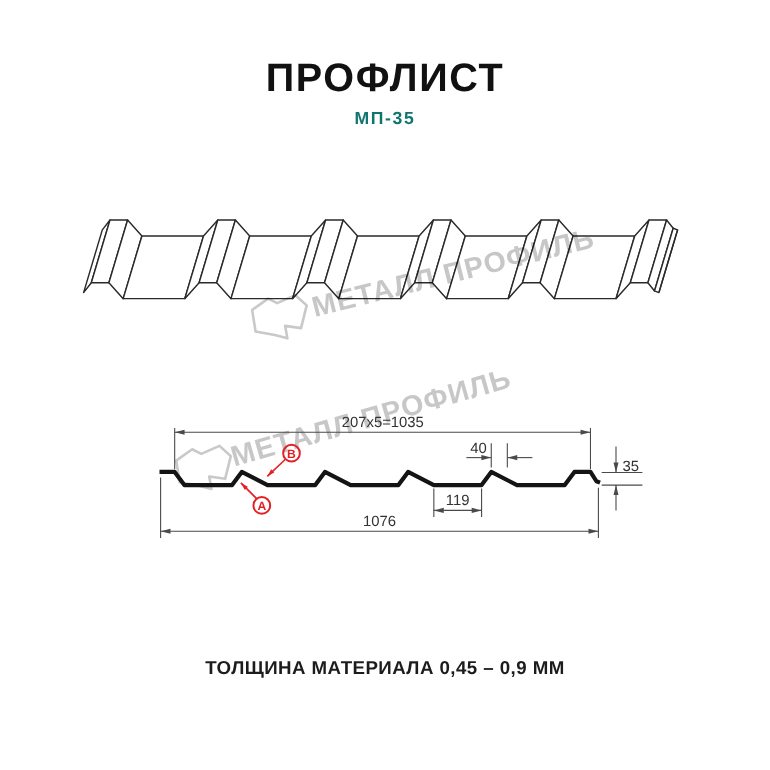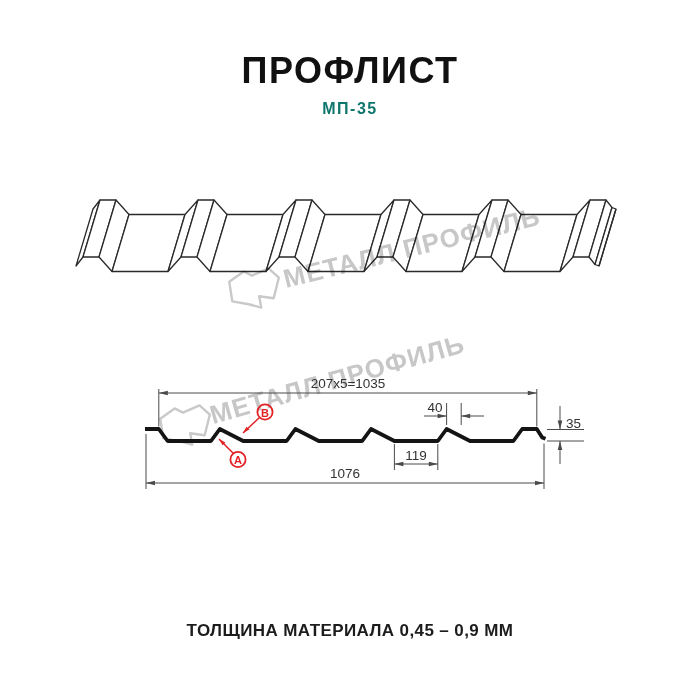--- a/index.html
+++ b/index.html
@@ -1,21 +1,21 @@
 <!DOCTYPE html>
 <html><head>
 <meta charset="utf-8">
 <style>
   html,body{margin:0;padding:0;background:#ffffff;}
   #page{position:relative;width:700px;height:700px;background:#fff;overflow:hidden;
         font-family:"Liberation Sans","DejaVu Sans",sans-serif;}
   .center-text{position:absolute;left:0;width:700px;text-align:center;}
   #title{top:50px;font-size:36px;font-weight:800;letter-spacing:1.5px;color:#111;}
   #subtitle{top:100px;font-size:16px;font-weight:700;letter-spacing:1.5px;color:#0f766e;}
-  #footer{top:621px;font-size:17px;font-weight:600;letter-spacing:0.4px;color:#1c1c1c;}
+  #footer{top:598px;font-size:17px;font-weight:600;letter-spacing:0.4px;color:#1c1c1c;}
   .layer{position:absolute;left:0;top:0;width:700px;height:700px;}
   .wm-text{position:absolute;font-size:26px;font-weight:700;letter-spacing:1px;
            color:#c7c7c7;white-space:nowrap;line-height:26px;
            transform-origin:0 100%;mix-blend-mode:multiply;}
   #wm1-text{left:287px;top:266px;transform:rotate(-14deg);}
   #wm2-text{left:214px;top:402px;transform:rotate(-16deg);}
   .wm-logo{position:absolute;mix-blend-mode:multiply;}
   #wm1-logo{left:222px;top:266px;}
   #wm2-logo{left:153px;top:402px;}
 </style>

